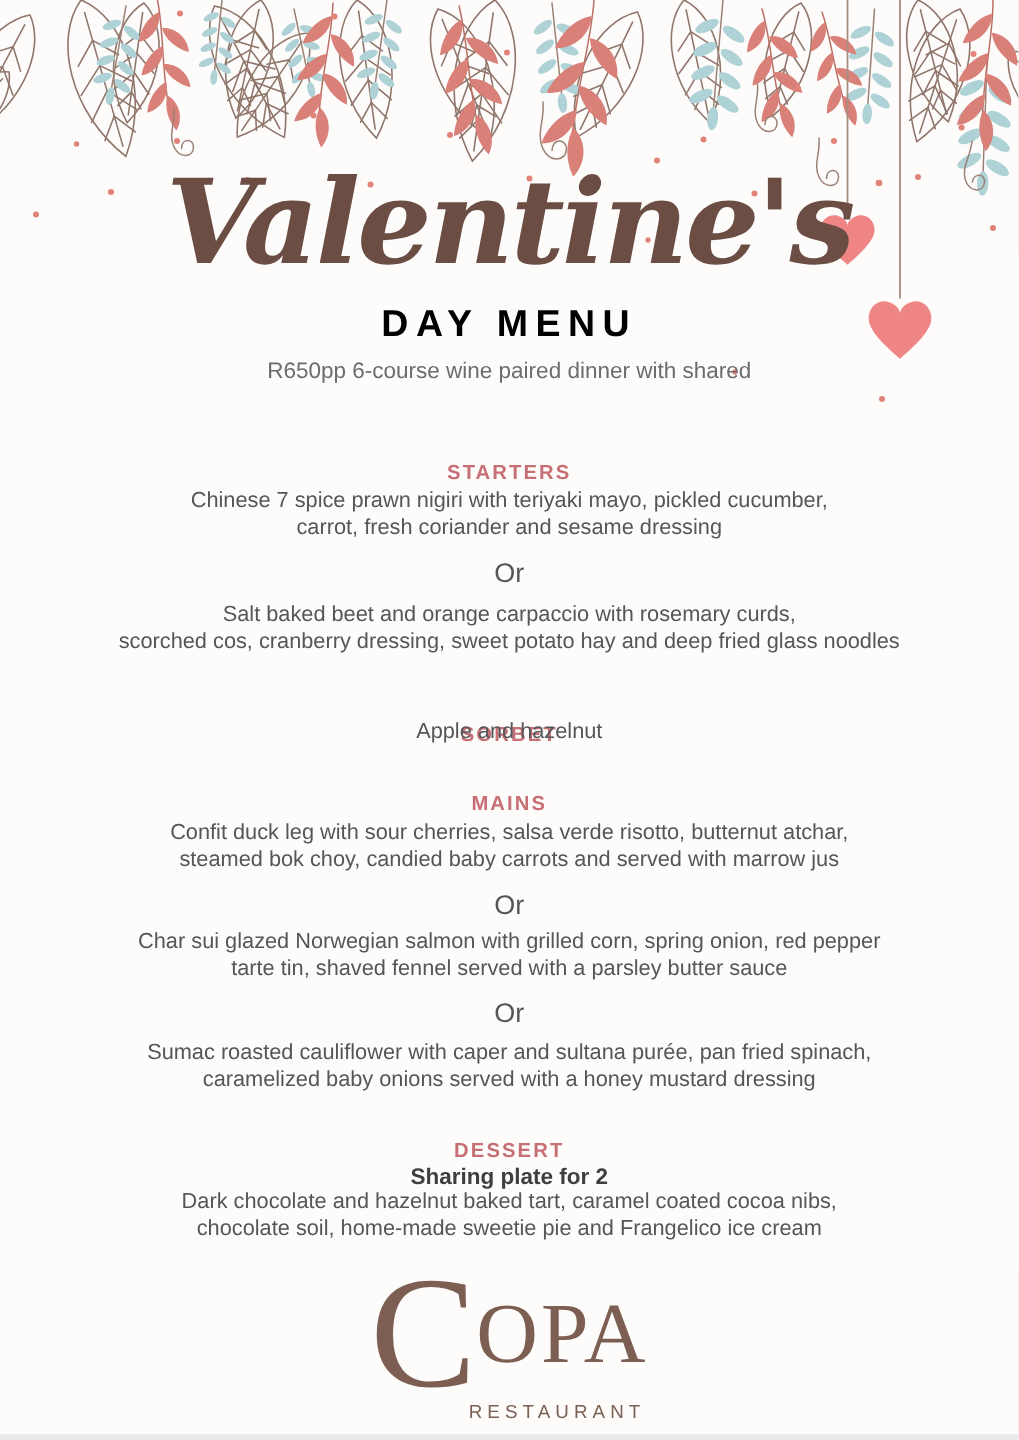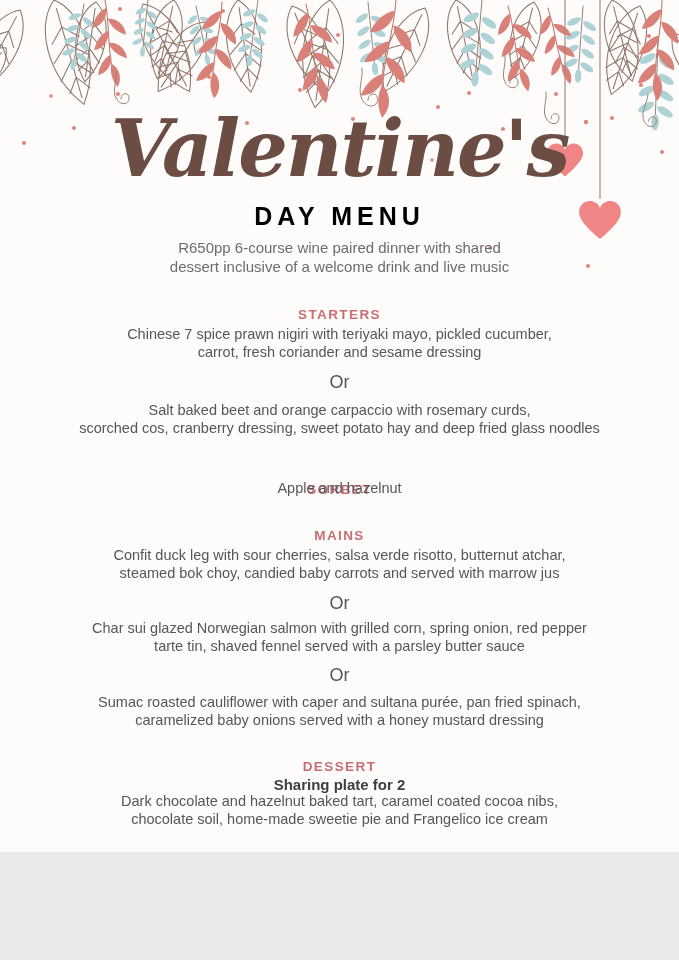--- a/index.html
+++ b/index.html
@@ -1,18 +1,18 @@
 <!DOCTYPE html>
 <html><head>
 <meta charset="utf-8">
 <style>
   html,body{margin:0;padding:0;background:#e9e9e9;}
   .page{
     position:relative;
-    width:679px;height:852px;
+    width:679px;height:956px;
     margin:0 auto;
     background:#fdfcfb;
     overflow:hidden;
     font-family:"Liberation Sans", sans-serif;
   }
   .decor{position:absolute;top:0;left:0;z-index:1;}
   .lvs{fill:none;stroke:#8f756a;stroke-width:1.05;vector-effect:non-scaling-stroke;stroke-linecap:round;}
   .stem{fill:none;stroke:#9b8174;stroke-width:1;vector-effect:non-scaling-stroke;stroke-linecap:round;}
   .cstem{fill:none;stroke:#bb6f64;stroke-width:1;vector-effect:non-scaling-stroke;stroke-linecap:round;}
   .sprig-leaf{fill:#aed2d6;stroke:none;}
@@ -173,21 +173,20 @@
     <line class="string" x1="565" y1="0" x2="565" y2="142"></line>
     <use href="#ht" transform="translate(565,147) scale(0.95)"></use>
     <line class="string" x1="600" y1="0" x2="600" y2="199"></line>
     <use href="#ht" transform="translate(600,205) scale(1.1)"></use>
   </svg>
 
   <div class="block script-title">Valentine's</div>
   <div class="block day-menu">DAY MENU</div>
   <div class="block descr">
     <div>R650pp 6-course wine paired dinner with shared</div>
-    <div>dessert inclusive of a welcome drink and live music</div>
   </div>
 
   <div class="block sec-title" style="top:307px">STARTERS</div>
   <div class="block" style="top:326px">
     <div class="ln">Chinese 7 spice prawn nigiri with teriyaki mayo, pickled cucumber,</div>
     <div class="ln">carrot, fresh coriander and sesame dressing</div>
   </div>
   <div class="block or" style="top:372px">Or</div>
   <div class="block" style="top:402px">
     <div class="ln">Salt baked beet and orange carpaccio with rosemary curds,</div>

